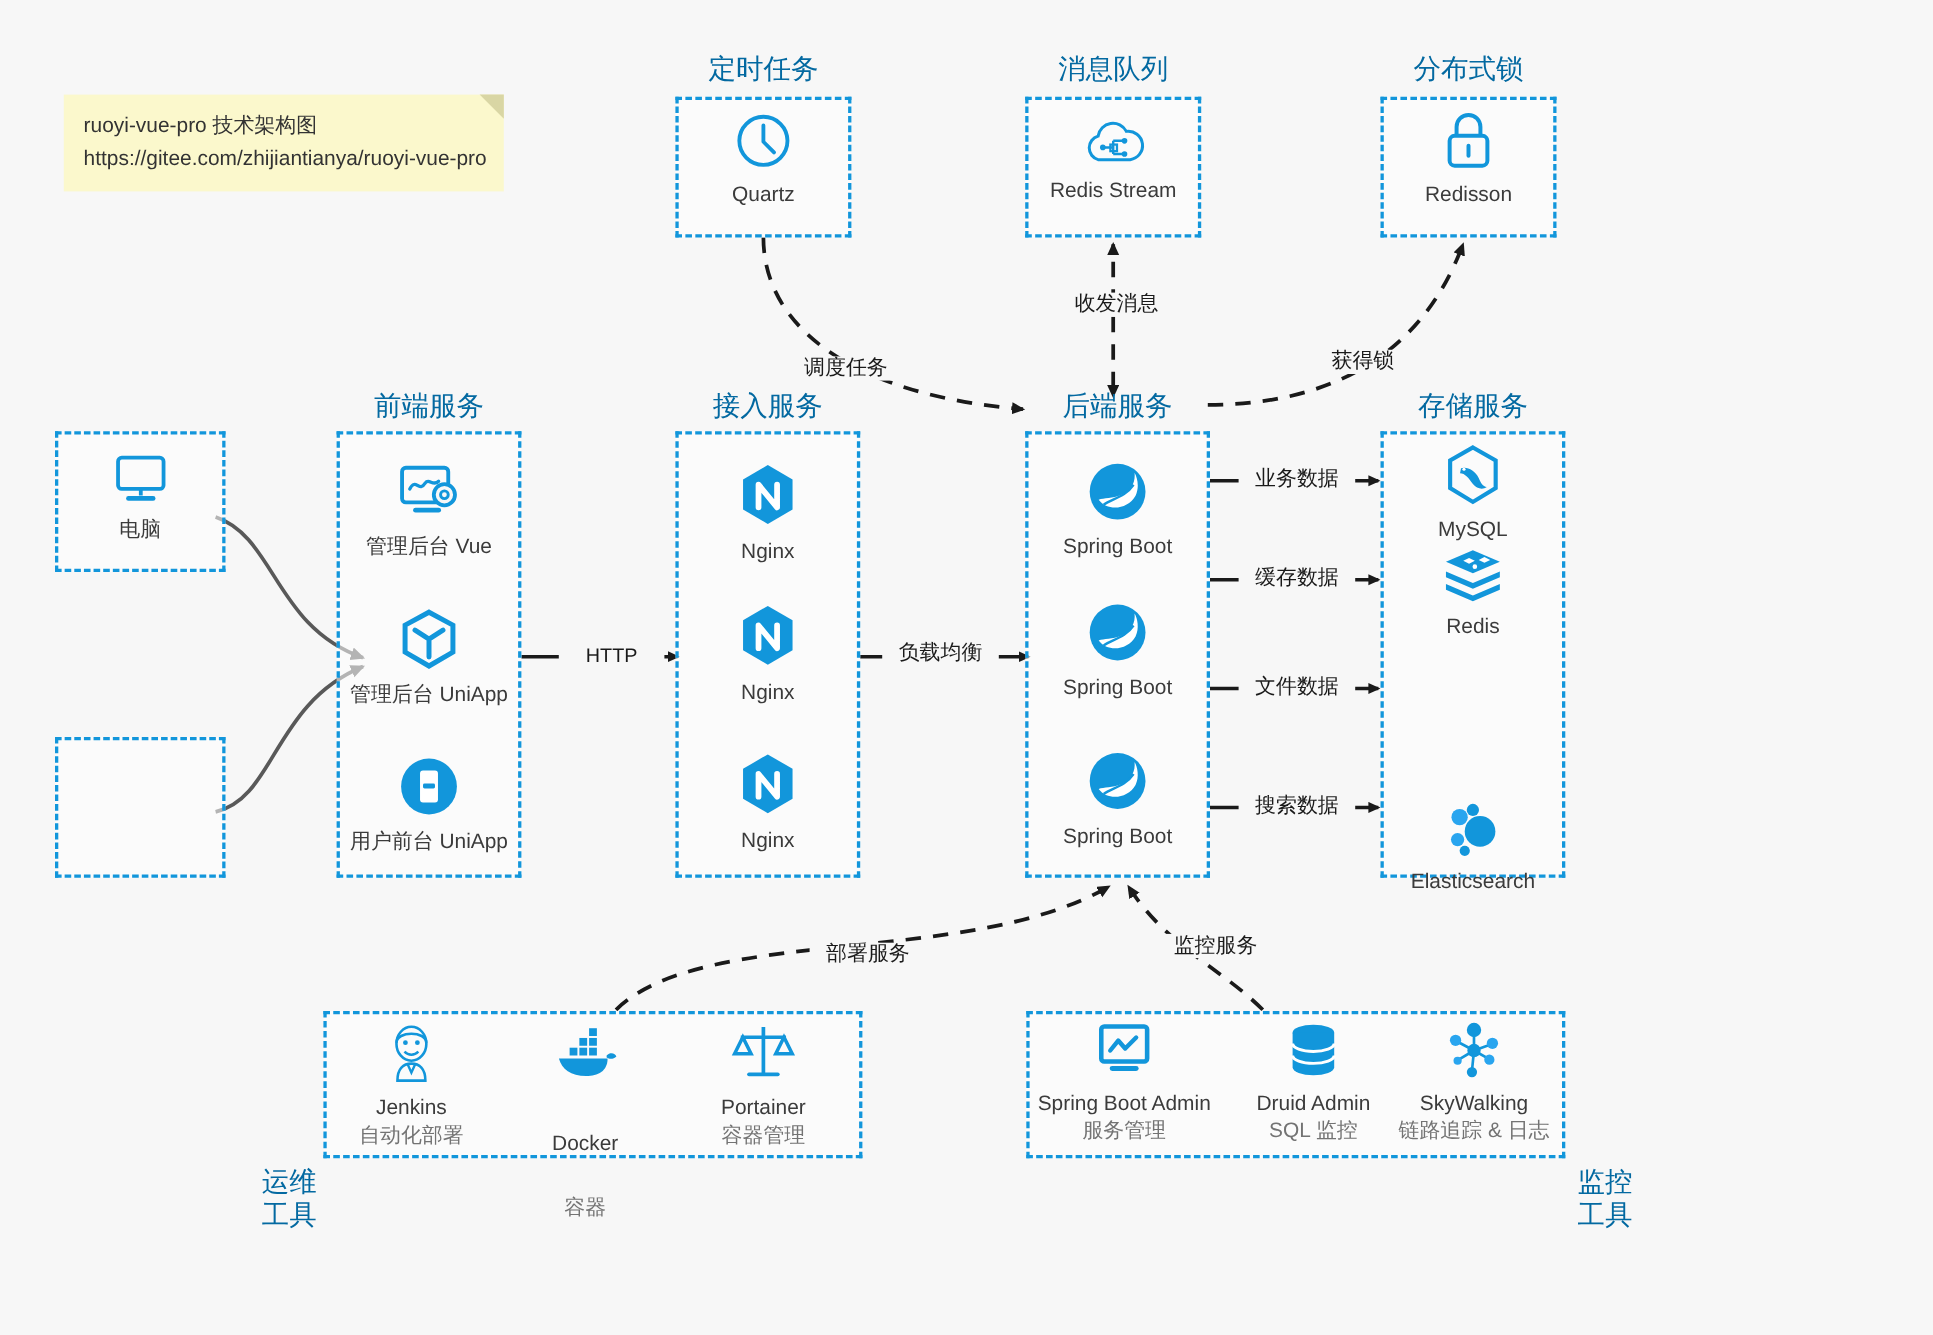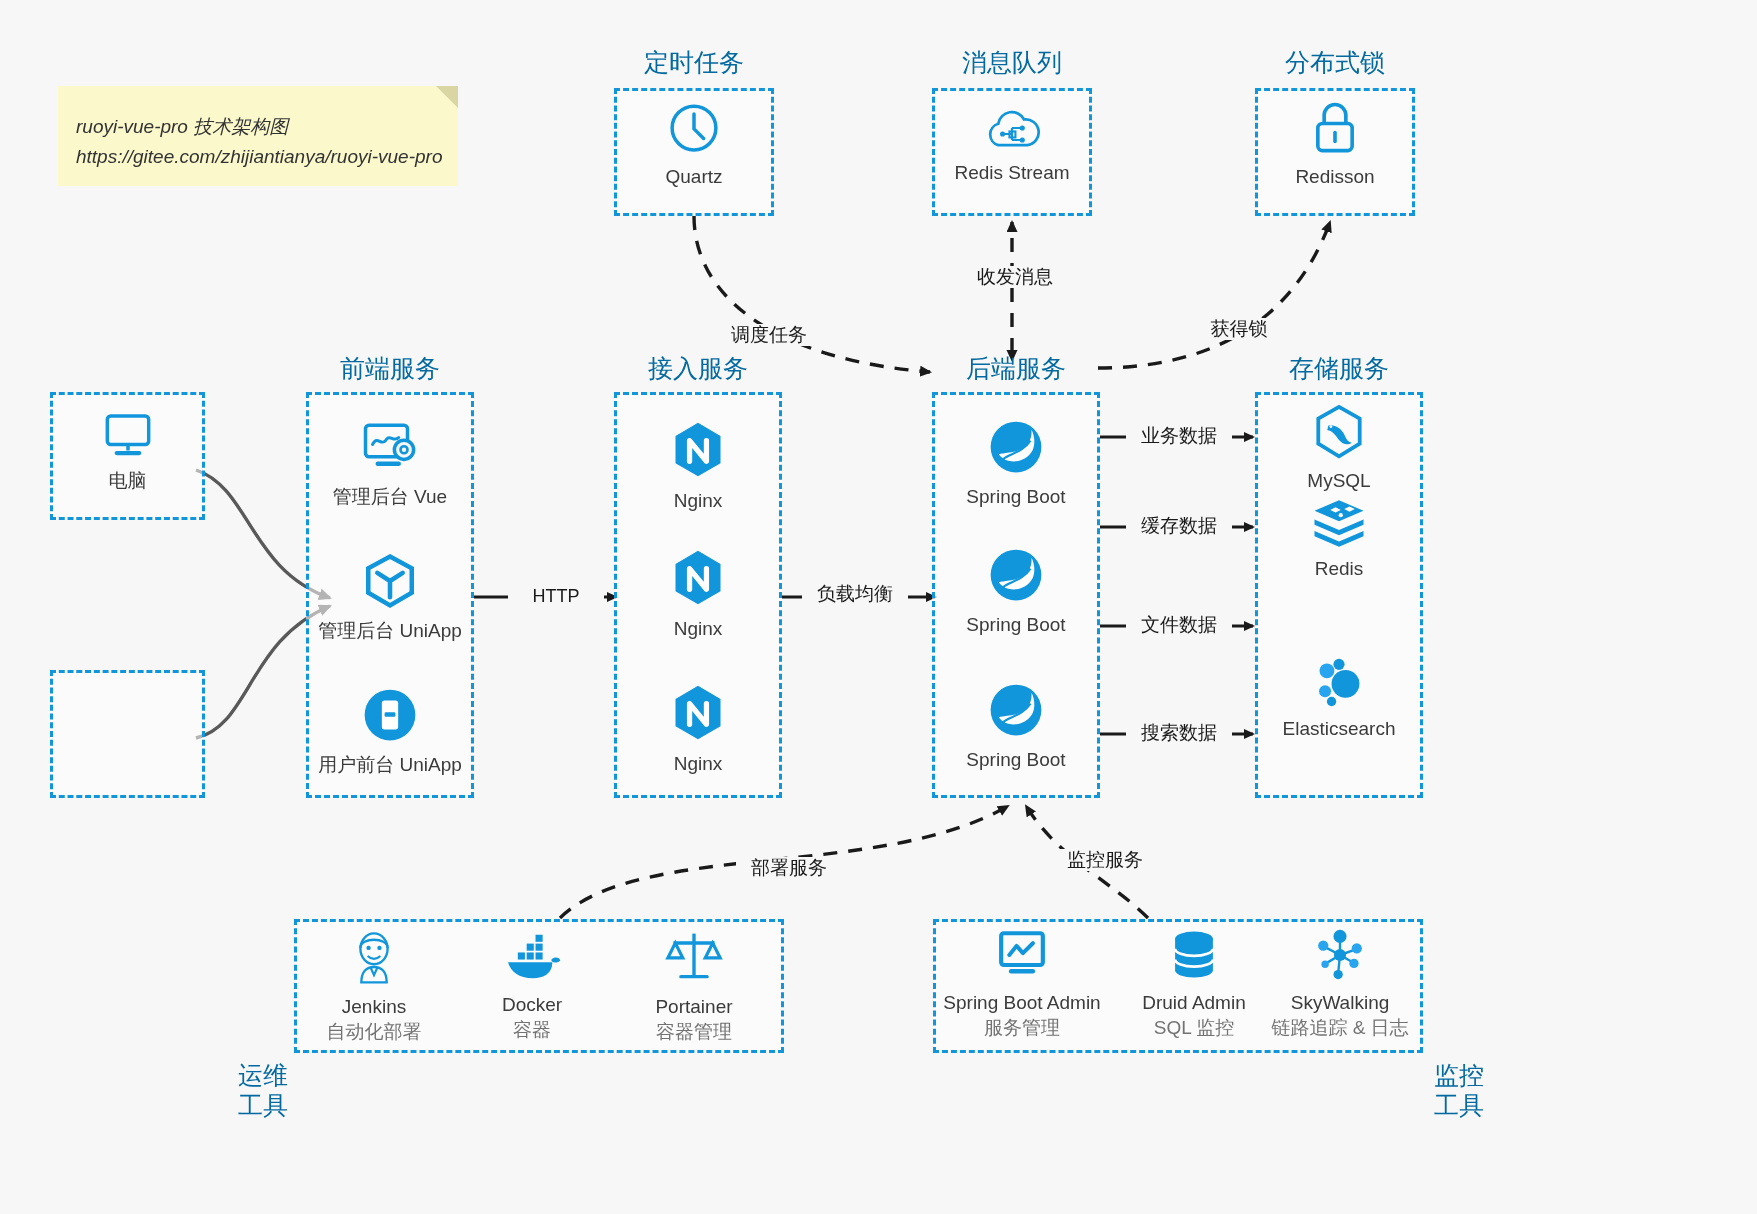--- a/index.html
+++ b/index.html
@@ -19,21 +19,21 @@
     box-shadow:0 0 0 0 transparent;
   }
   .note .note-fold{
     position:absolute;right:0;top:0;width:0;height:0;
     border-left:22px solid transparent;
     border-top:22px solid #d9d6a4;
   }
   .note .note-line{
     color:#333;font-size:19px;line-height:30px;white-space:nowrap;
   }
-  .note-body{padding:26px 18px 14px 18px;font-style:italic;}
+  .note-body{padding:14px 18px 14px 18px;}
 
   
   .grp{
     position:absolute;
     border:3px dashed #1296db;
     background:rgba(255,255,255,0.55);
     box-sizing:border-box;
   }
   .grp-title{
     position:absolute;
@@ -292,21 +292,21 @@
   <div class="node" style="left:1255px;top:404px;width:168px;">
     <span class="icon">
       <svg width="54" height="56" viewBox="0 0 60 62">
         <path d="M30 3 L53 16 L53 44 L30 58 L7 44 L7 16 Z" fill="none" stroke="#1296db" stroke-width="4.2"></path>
         <path d="M18 24 C24 22 32 26 36 34 C38 39 40 42 44 43 C40 46 34 45 30 40 C26 34 22 29 17 29 Z" fill="#1296db"></path>
         <circle cx="21" cy="25" r="1.6" fill="#ffffff"></circle>
       </svg>
     </span>
     <span class="nlabel">MySQL</span>
   </div>
-  <div class="node" style="left:1255px;top:656px;width:168px;align-items:center;">
+  <div class="node" style="left:1255px;top:728px;width:168px;align-items:center;">
     <span class="icon">
       <svg width="56" height="52" viewBox="0 0 60 56">
         <circle cx="37" cy="30" r="15" fill="#1296db"></circle>
         <circle cx="17" cy="16" r="8" fill="#29a5ef"></circle>
         <circle cx="15" cy="38" r="6.5" fill="#29a5ef"></circle>
         <circle cx="30" cy="9" r="6" fill="#1296db"></circle>
         <circle cx="22" cy="49" r="5" fill="#1296db"></circle>
       </svg>
     </span>
     <span class="nlabel">Elasticsearch</span>
@@ -325,21 +325,21 @@
         <circle cx="26" cy="22" r="2.4" fill="#1296db"></circle>
         <circle cx="38" cy="22" r="2.4" fill="#1296db"></circle>
         <path d="M25 31 C29 35 35 35 39 31" fill="none" stroke="#1296db" stroke-width="2.4"></path>
         <path d="M18 60 C18 48 24 43 32 43 C40 43 46 48 46 60 Z" fill="none" stroke="#1296db" stroke-width="2.6"></path>
         <path d="M28 43 L32 52 L36 43" fill="none" stroke="#1296db" stroke-width="2.4"></path>
       </svg>
     </span>
     <span class="nlabel">Jenkins</span>
     <span class="nsub">自动化部署</span>
   </div>
-  <div class="node" style="left:458px;top:928px;width:148px;">
+  <div class="node" style="left:458px;top:928px;width:148px;gap:34px;">
     <span class="icon">
       <svg width="62" height="56" viewBox="0 0 70 60">
         <g fill="#1296db">
           <rect x="19" y="26" width="8" height="8"></rect>
           <rect x="29" y="26" width="8" height="8"></rect>
           <rect x="39" y="26" width="8" height="8"></rect>
           <rect x="29" y="16" width="8" height="8"></rect>
           <rect x="39" y="16" width="8" height="8"></rect>
           <rect x="39" y="6" width="8" height="8"></rect>
         </g>

